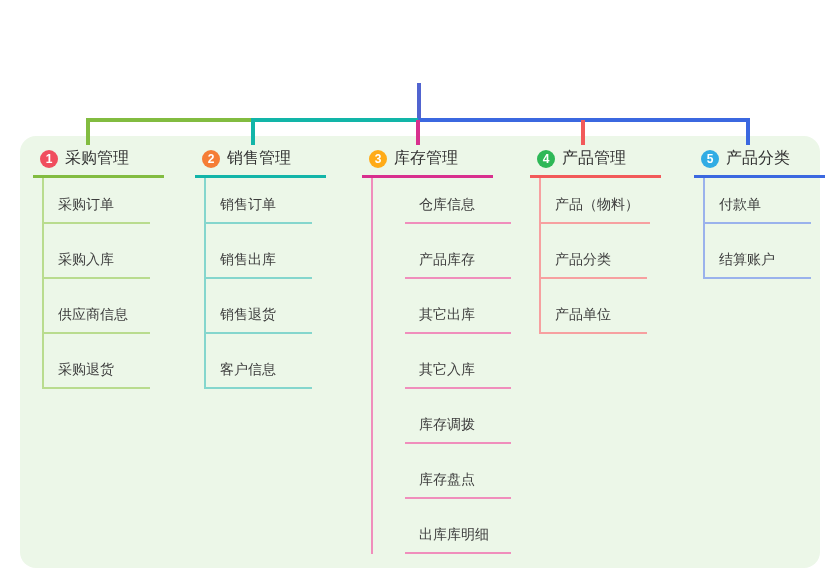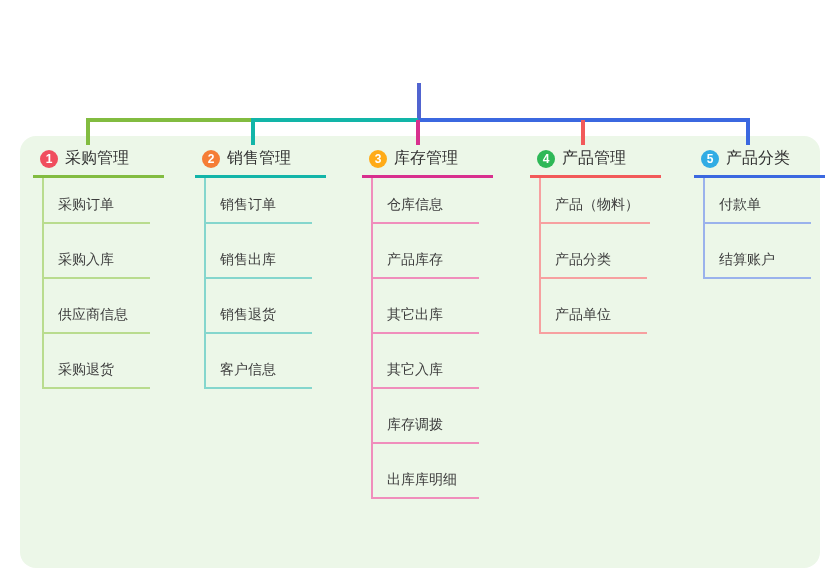--- a/index.html
+++ b/index.html
@@ -78,26 +78,27 @@
       <div class="sub-item" style="border-bottom-color: rgb(132, 214, 205);">销售退货</div>
       <div class="sub-item" style="border-bottom-color: rgb(132, 214, 205);">客户信息</div>
     </div>
   </div>
 
   <div class="branch b3">
     <div class="branch-header" style="border-bottom-color: rgb(216, 48, 142);">
       <span class="badge" style="background: rgb(255, 171, 23);">3</span>
       <span>库存管理</span>
     </div>
-    <div class="sub-list" style="border-left-color: rgb(240, 142, 188);">
+    <div class="sub-list" style="border-left-color: rgb(240, 142, 188); padding-left: 32px;">
       <div class="sub-item" style="border-bottom-color: rgb(240, 142, 188);">仓库信息</div>
       <div class="sub-item" style="border-bottom-color: rgb(240, 142, 188);">产品库存</div>
       <div class="sub-item" style="border-bottom-color: rgb(240, 142, 188);">其它出库</div>
       <div class="sub-item" style="border-bottom-color: rgb(240, 142, 188);">其它入库</div>
       <div class="sub-item" style="border-bottom-color: rgb(240, 142, 188);">库存调拨</div>
+      <div class="sub-item" style="border-bottom-color: rgb(240, 142, 188);">库存盘点</div>
       <div class="sub-item" style="border-bottom-color: rgb(240, 142, 188);">出库库明细</div>
     </div>
   </div>
 
   <div class="branch b4">
     <div class="branch-header" style="border-bottom-color: rgb(242, 90, 90);">
       <span class="badge" style="background: rgb(46, 184, 87);">4</span>
       <span>产品管理</span>
     </div>
     <div class="sub-list" style="border-left-color: rgb(247, 160, 160);">

